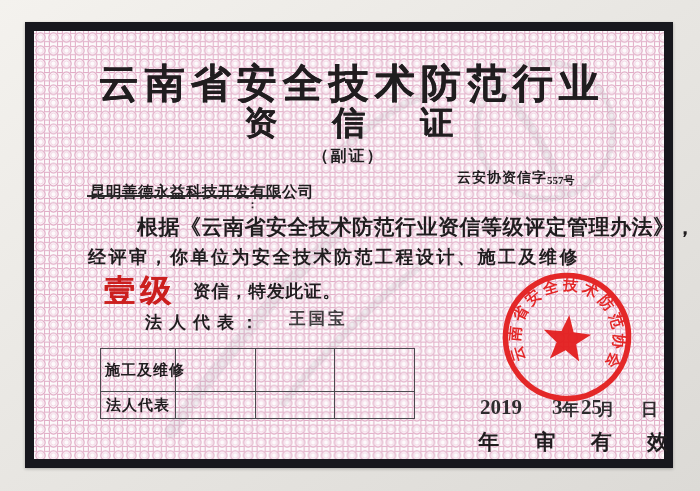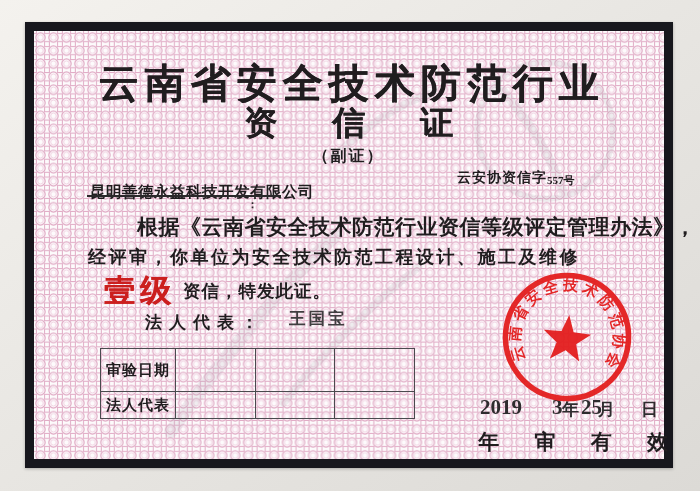--- a/index.html
+++ b/index.html
@@ -33,21 +33,21 @@
   }
   .subtitle{left:33px;width:631px;top:146px;text-align:center;font-size:16px;font-weight:bold;letter-spacing:2px;}
   .company{left:90px;top:170px;font-size:15.5px;font-weight:bold;letter-spacing:0.5px;margin-top:12px;}
   .company-underline{position:absolute;left:87px;top:195px;width:194px;height:2px;background:#2a282a;}
   .company-colon{left:247px;top:197px;font-size:11px;font-weight:bold;color:#2a282a;}
   .cert-no{left:457px;top:169px;font-size:14px;font-weight:bold;letter-spacing:1px;}
   .cert-no .num{font-size:11px;position:relative;top:2px;letter-spacing:0;}
   .body-line1{left:137px;top:213px;font-size:21px;font-weight:bold;letter-spacing:0.5px;}
   .body-line2{left:88px;top:245px;font-size:18px;font-weight:bold;letter-spacing:2.5px;}
   .grade{left:104px;top:270px;font-size:31px;font-weight:900;letter-spacing:5px;color:#cb1f1e;text-shadow:0.5px 0 #cb1f1e;}
-  .grade-suffix{left:183px;top:279px;font-size:17.5px;font-weight:bold;letter-spacing:1px;}
+  .grade-suffix{left:193px;top:279px;font-size:17.5px;font-weight:bold;letter-spacing:1px;}
   .legal-label{left:145px;top:311px;font-size:17px;font-weight:bold;letter-spacing:7px;}
   .legal-name{left:289px;top:308px;font-size:16.5px;font-weight:bold;color:#403e40;letter-spacing:3px;}
   table.audit-table{
     position:absolute;left:100px;top:348px;width:315px;
     border-collapse:collapse;table-layout:fixed;
   }
   table.audit-table td{border:1.5px solid #4a4a4e;padding:0 4px;}
   table.audit-table td.lbl{
     width:66px;font-size:15px;font-weight:bold;color:#201d1f;
     text-align:center;letter-spacing:1px;white-space:nowrap;
@@ -106,21 +106,21 @@
 
     <div class="txt grade">壹级</div>
     <div class="txt grade-suffix">资信，特发此证。</div>
 
     <div class="txt legal-label">法人代表：</div>
     <div class="txt legal-name">王国宝</div>
 
     <table class="audit-table">
       <tbody>
           <tr class="r1">
-        <td class="lbl">审验日期</td>
+        <td class="lbl">施工及维修</td>
         <td></td>
         <td></td>
         <td></td>
       </tr>
       <tr class="r2">
         <td class="lbl">法人代表</td>
         <td></td>
         <td></td>
         <td></td>
       </tr>

